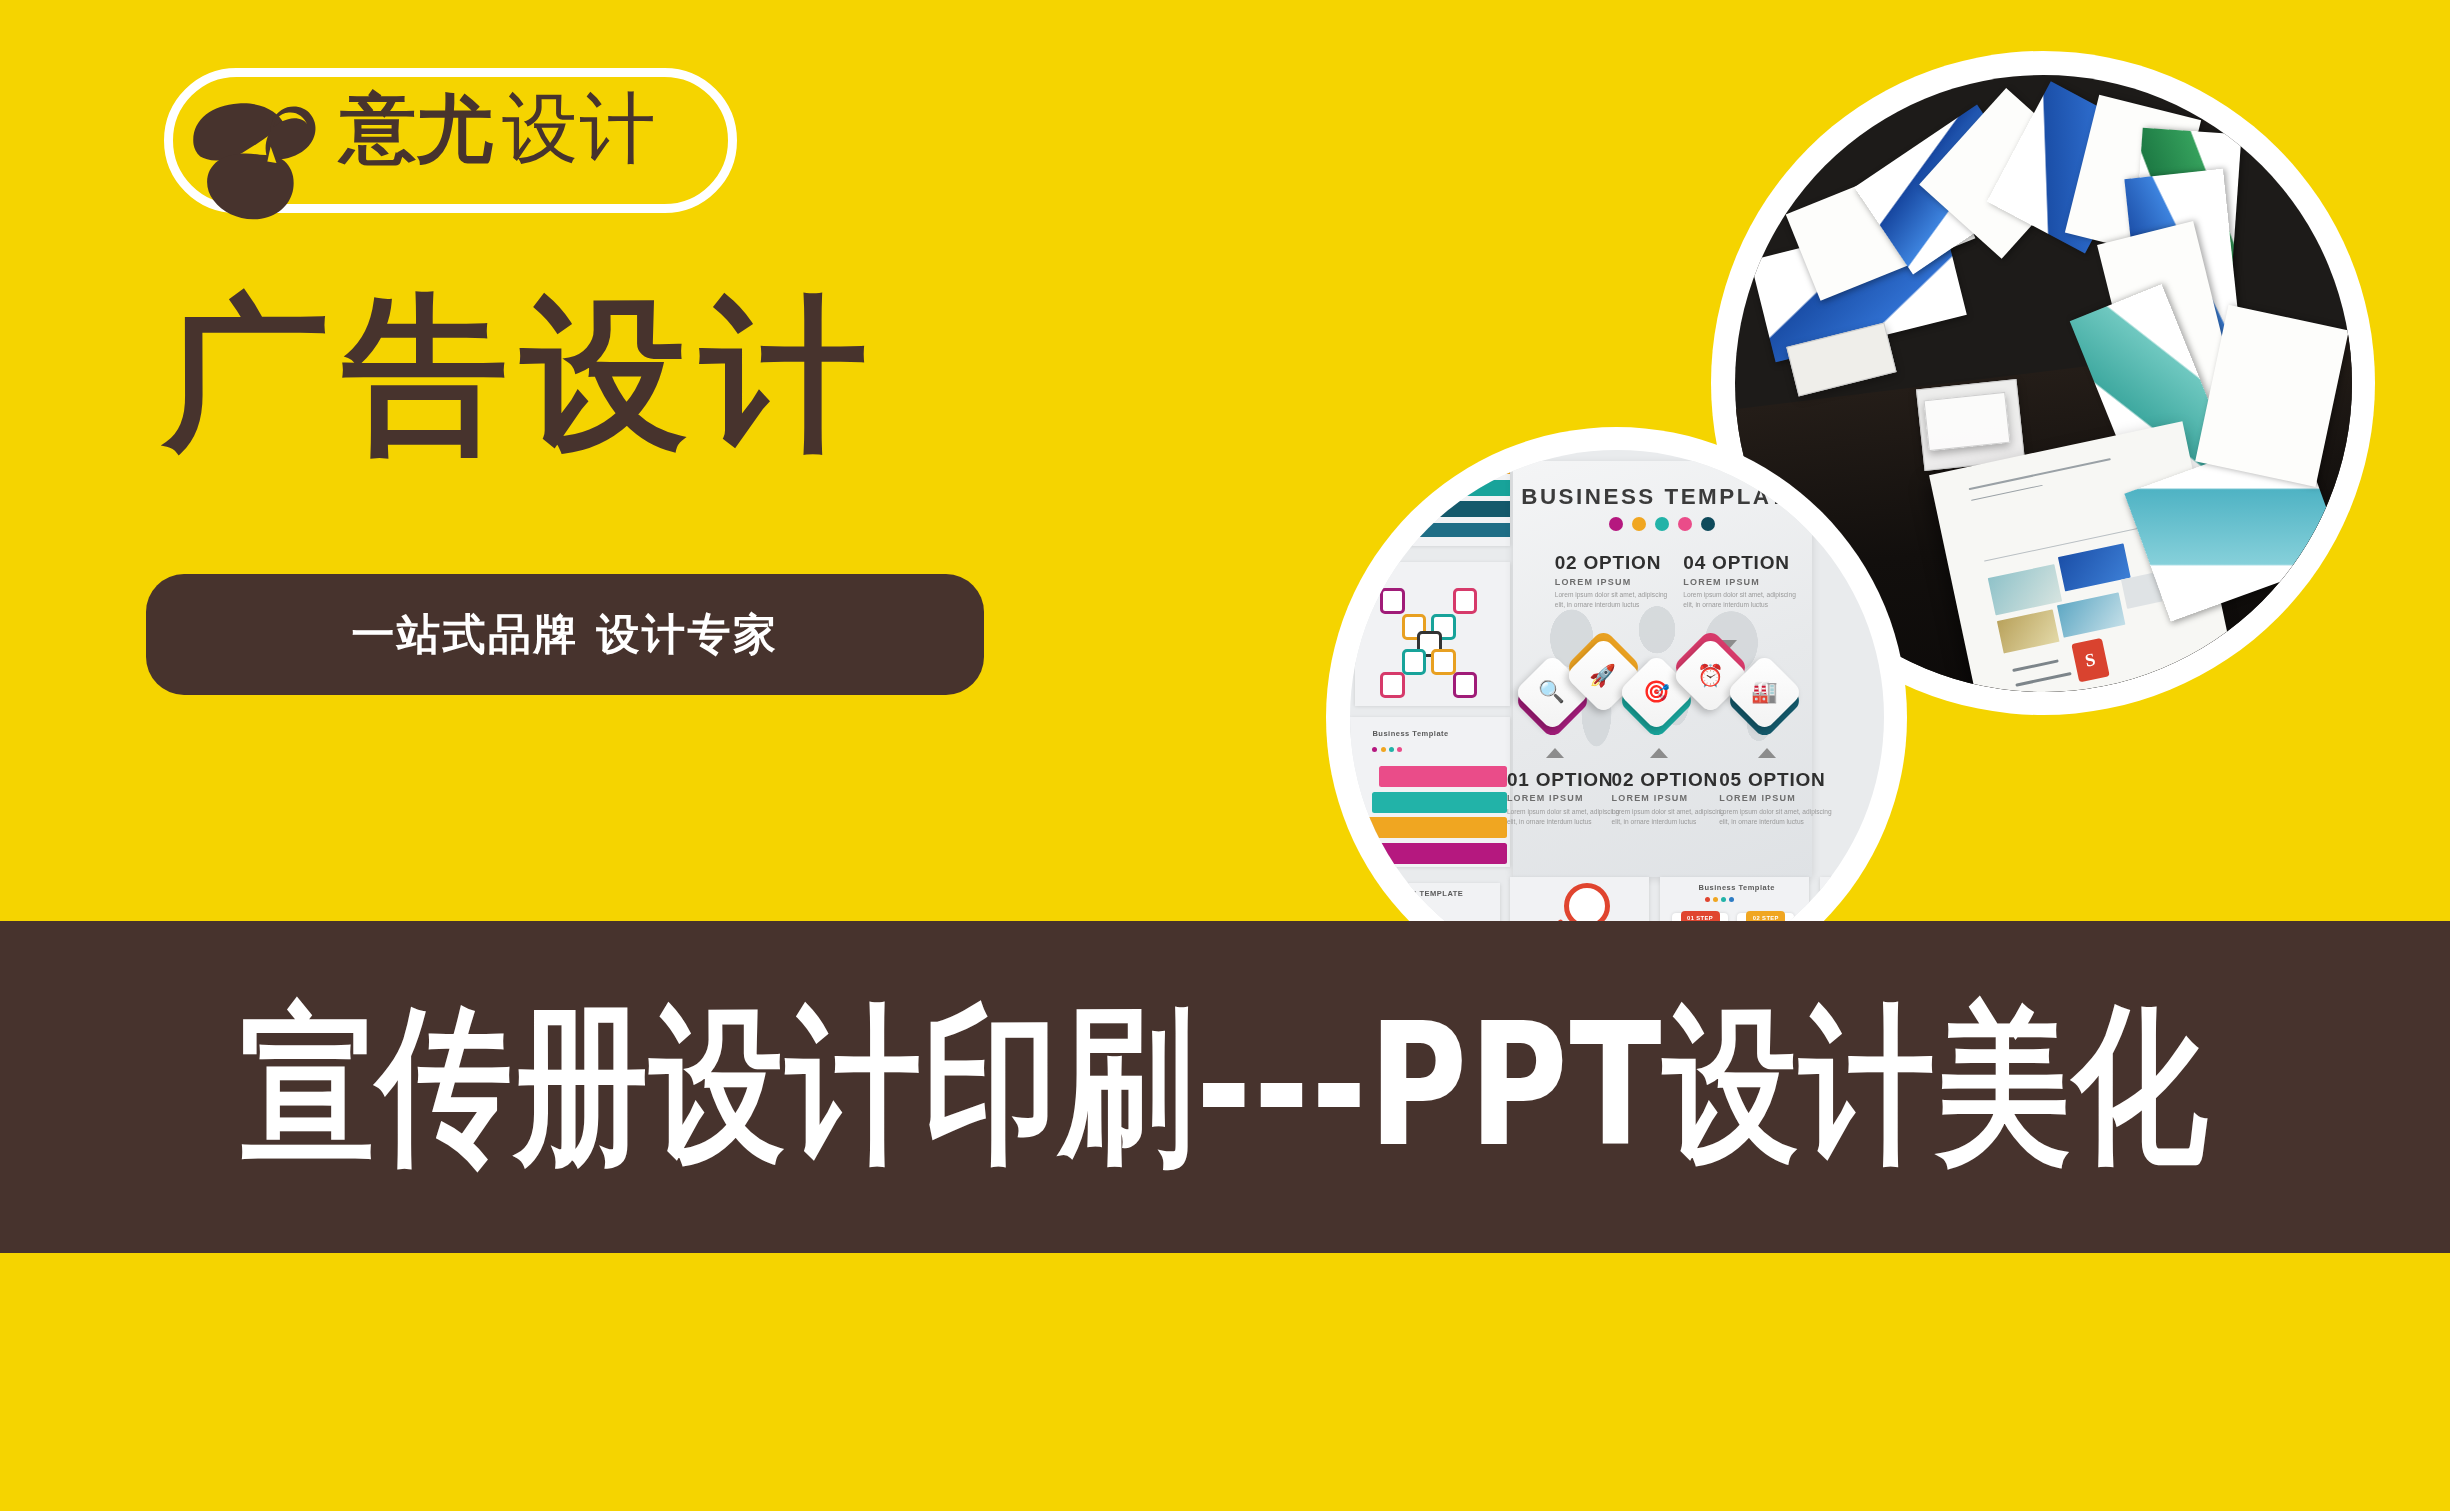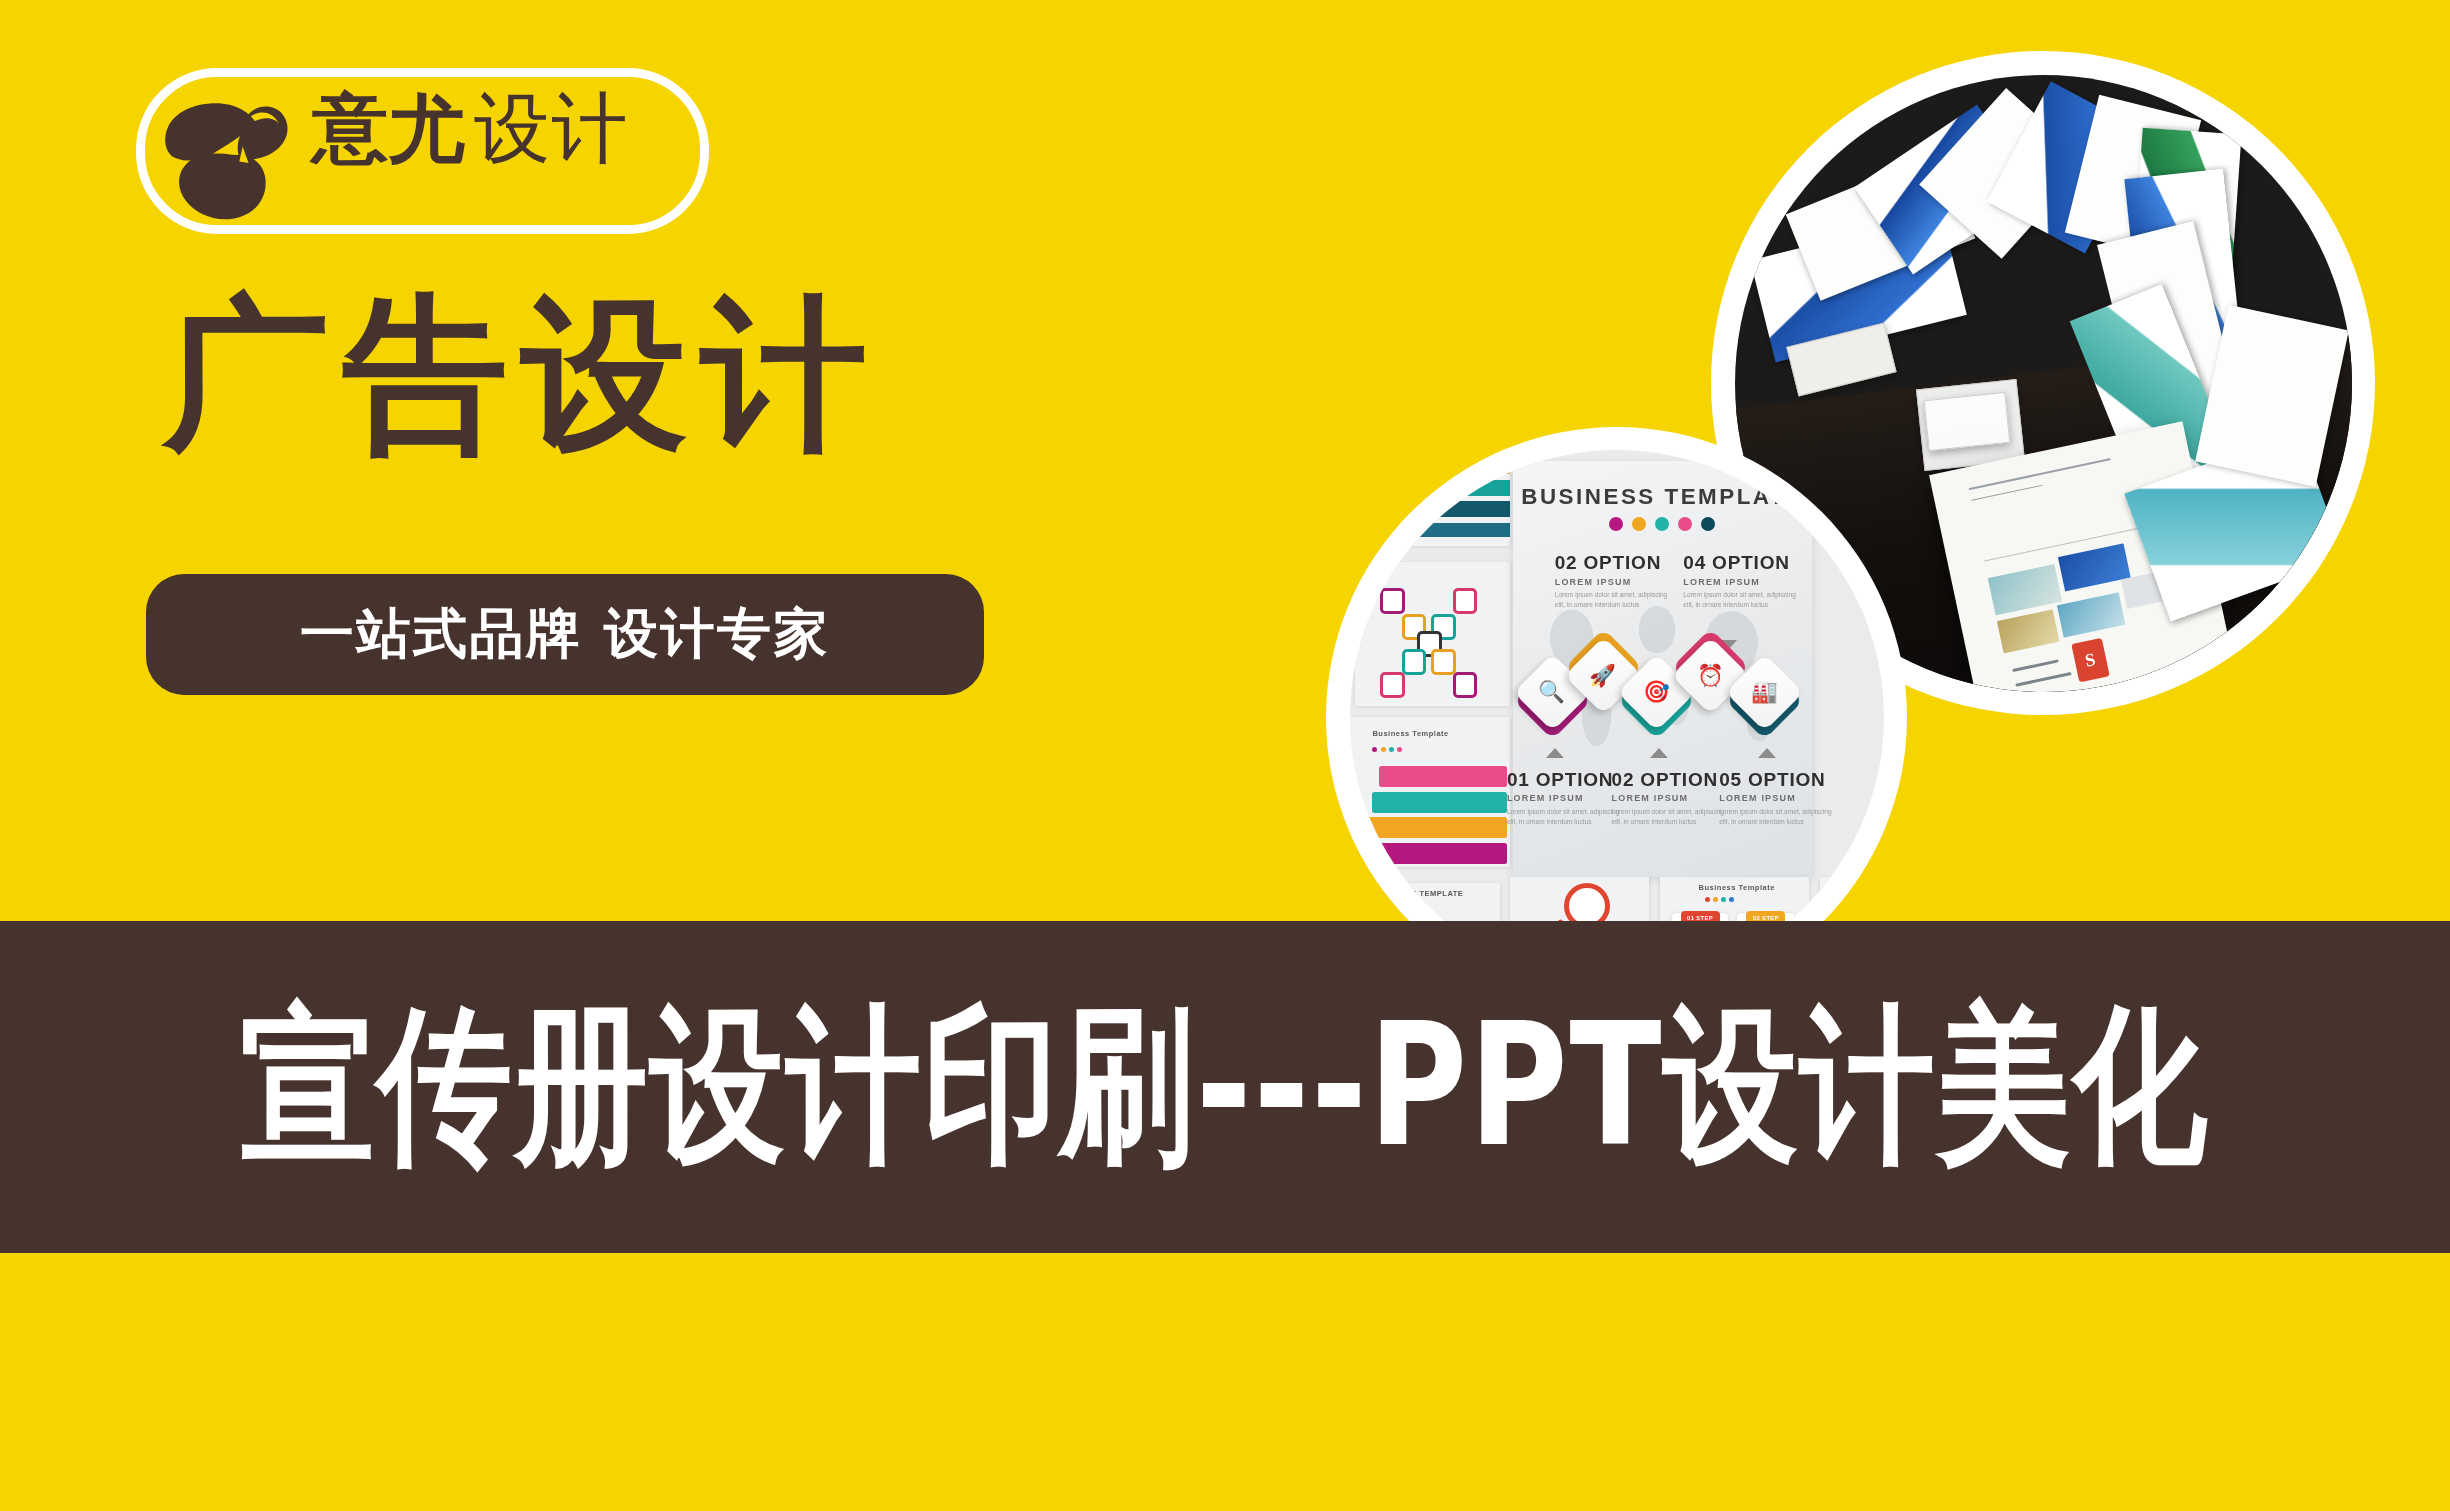--- a/index.html
+++ b/index.html
@@ -6,21 +6,21 @@
   html,body{margin:0;padding:0;}
   body{
     width:2450px;height:1511px;
     background:#F5D400;
     font-family:"Liberation Sans","DejaVu Sans",sans-serif;
     overflow:hidden;position:relative;
   }
   .stage{position:absolute;inset:0;width:2450px;height:1511px;overflow:hidden;}
 
   
-  .logo-wrap{position:absolute;left:136px;top:68px;width:573px;height:166px;}
+  .logo-wrap{position:absolute;left:164px;top:68px;width:573px;height:145px;}
   .logo-frame{
     position:absolute;inset:0;border:9px solid #FFFFFF;border-radius:81px;
     box-sizing:border-box;
   }
   .logo-mark{position:absolute;left:18px;top:6.6px;width:145px;height:148px;}
   .logo-text{position:absolute;left:176px;top:5px;width:382px;height:149px;}
   .logo-line1{
     height:93px;display:flex;align-items:flex-end;white-space:nowrap;
     line-height:1;
   }
@@ -46,21 +46,21 @@
     font-family:"DejaVu Sans","Liberation Sans",sans-serif;
   }
 
   
   .badge{
     position:absolute;left:146px;top:574px;width:838px;height:121px;
     background:#47332D;border-radius:38px;
     display:flex;align-items:center;justify-content:center;
   }
   .badge-text{
-    color:#FFFFFF;font-size:54px;font-weight:bold;letter-spacing:2.5px;white-space:nowrap;
+    color:#FFFFFF;font-size:43px;font-weight:bold;letter-spacing:2.5px;white-space:nowrap;
     font-family:"DejaVu Sans","Liberation Sans",sans-serif;
   }
 
   
   .circle{position:absolute;border-radius:50%;overflow:hidden;background:#fff;}
   .circle-ring{position:absolute;border-radius:50%;background:#FFFFFF;}
 
   
   .photo-ring{left:1711px;top:51px;width:664px;height:664px;}
   .photo-circle{left:1735px;top:75px;width:617px;height:617px;}

